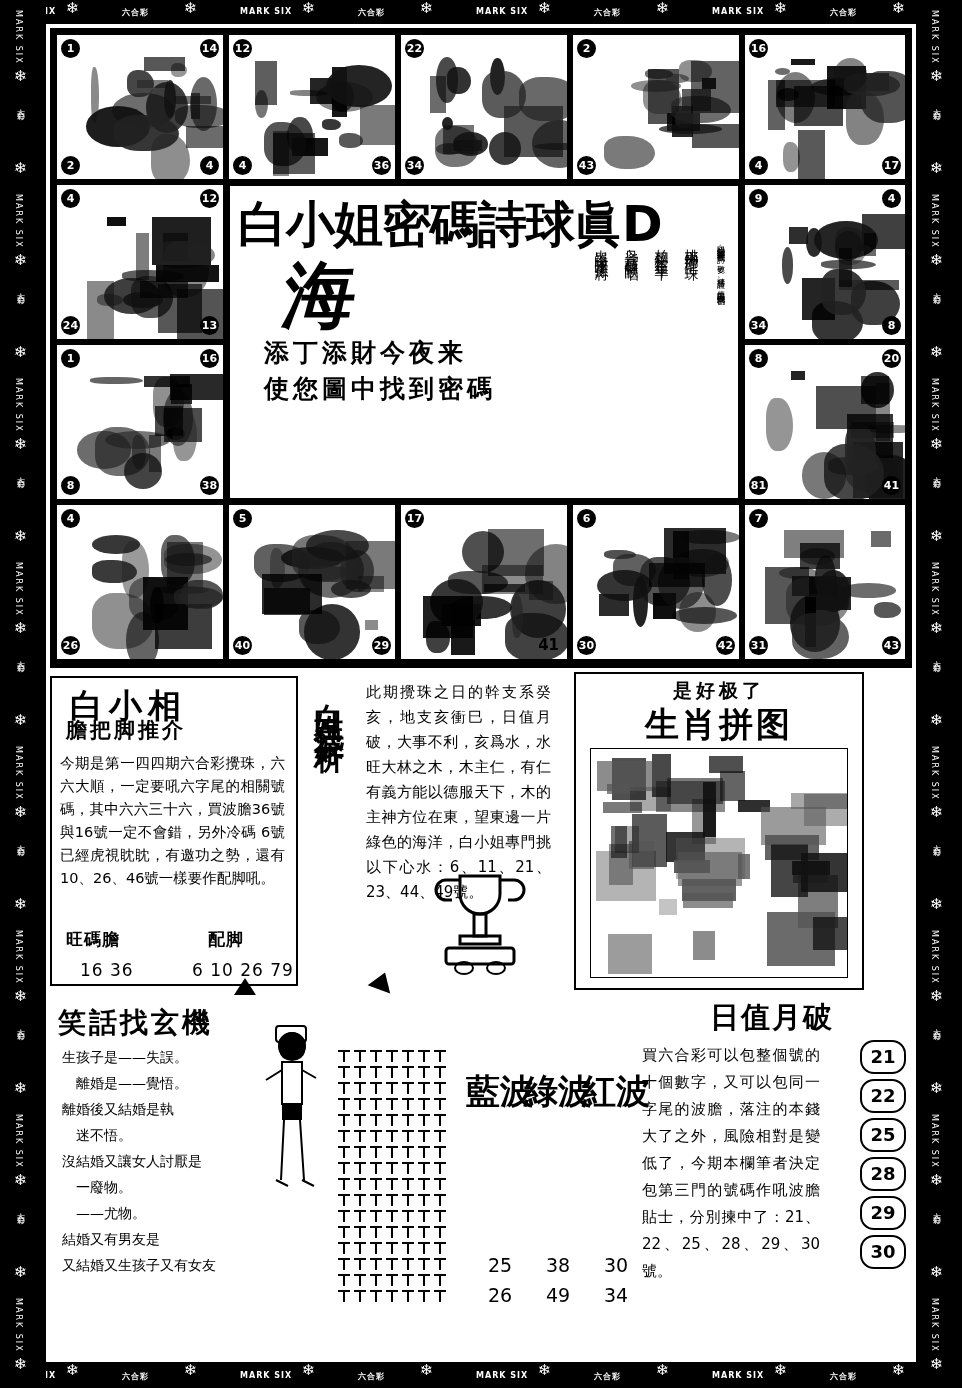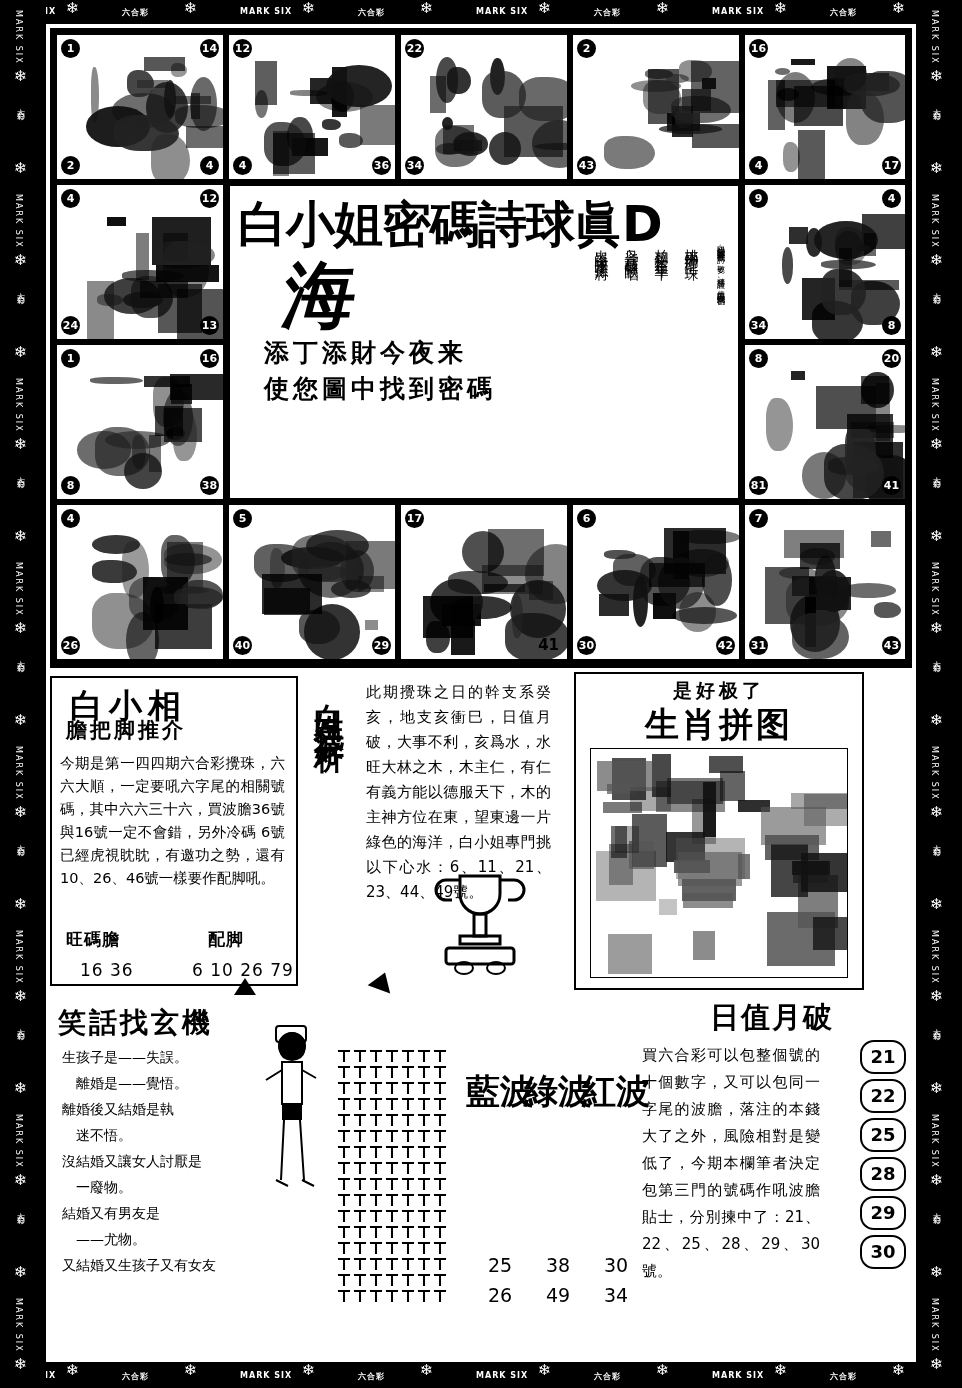--- a/index.html
+++ b/index.html
@@ -621,22 +621,22 @@
 
     <div class="blk" style="left:4px;top:978px;width:280px;height:330px;">
       <div class="joke-title brush">笑話找玄機</div>
       <div class="joke-body" id="jokebody">
           <div style="padding-left: 4px;">生孩子是——失誤。</div>
           <div style="padding-left: 18px;">離婚是——覺悟。</div>
           <div style="padding-left: 4px;">離婚後又結婚是執</div>
           <div style="padding-left: 18px;">迷不悟。</div>
           <div style="padding-left: 4px;">沒結婚又讓女人討厭是</div>
           <div style="padding-left: 18px;">一廢物。</div>
+          <div style="padding-left: 18px;">——尤物。</div>
           <div style="padding-left: 4px;">結婚又有男友是</div>
-          <div style="padding-left: 18px;">——尤物。</div>
           <div style="padding-left: 4px;">又結婚又生孩子又有女友</div>
         </div>
       <svg width="78" height="190" viewBox="0 0 78 190" style="position:absolute;left:202px;top:18px;">
         <circle cx="40" cy="26" r="13" fill="none" stroke="#000" stroke-width="2"></circle>
         <path d="M27 20 q13 -16 26 0 q2 14 -4 18 q-9 6 -18 0 q-6 -6 -4 -18z" fill="#000"></path>
         <rect x="24" y="6" width="30" height="16" rx="3" fill="none" stroke="#000" stroke-width="2"></rect>
         <rect x="30" y="42" width="20" height="42" fill="none" stroke="#000" stroke-width="2"></rect>
         <path d="M30 50 l-16 10 M50 50 l14 8" stroke="#000" stroke-width="2" fill="none"></path>
         <rect x="30" y="84" width="20" height="16" fill="#000"></rect>
         <path d="M32 100 l-3 60 M48 100 l4 60" stroke="#000" stroke-width="2" fill="none"></path>

